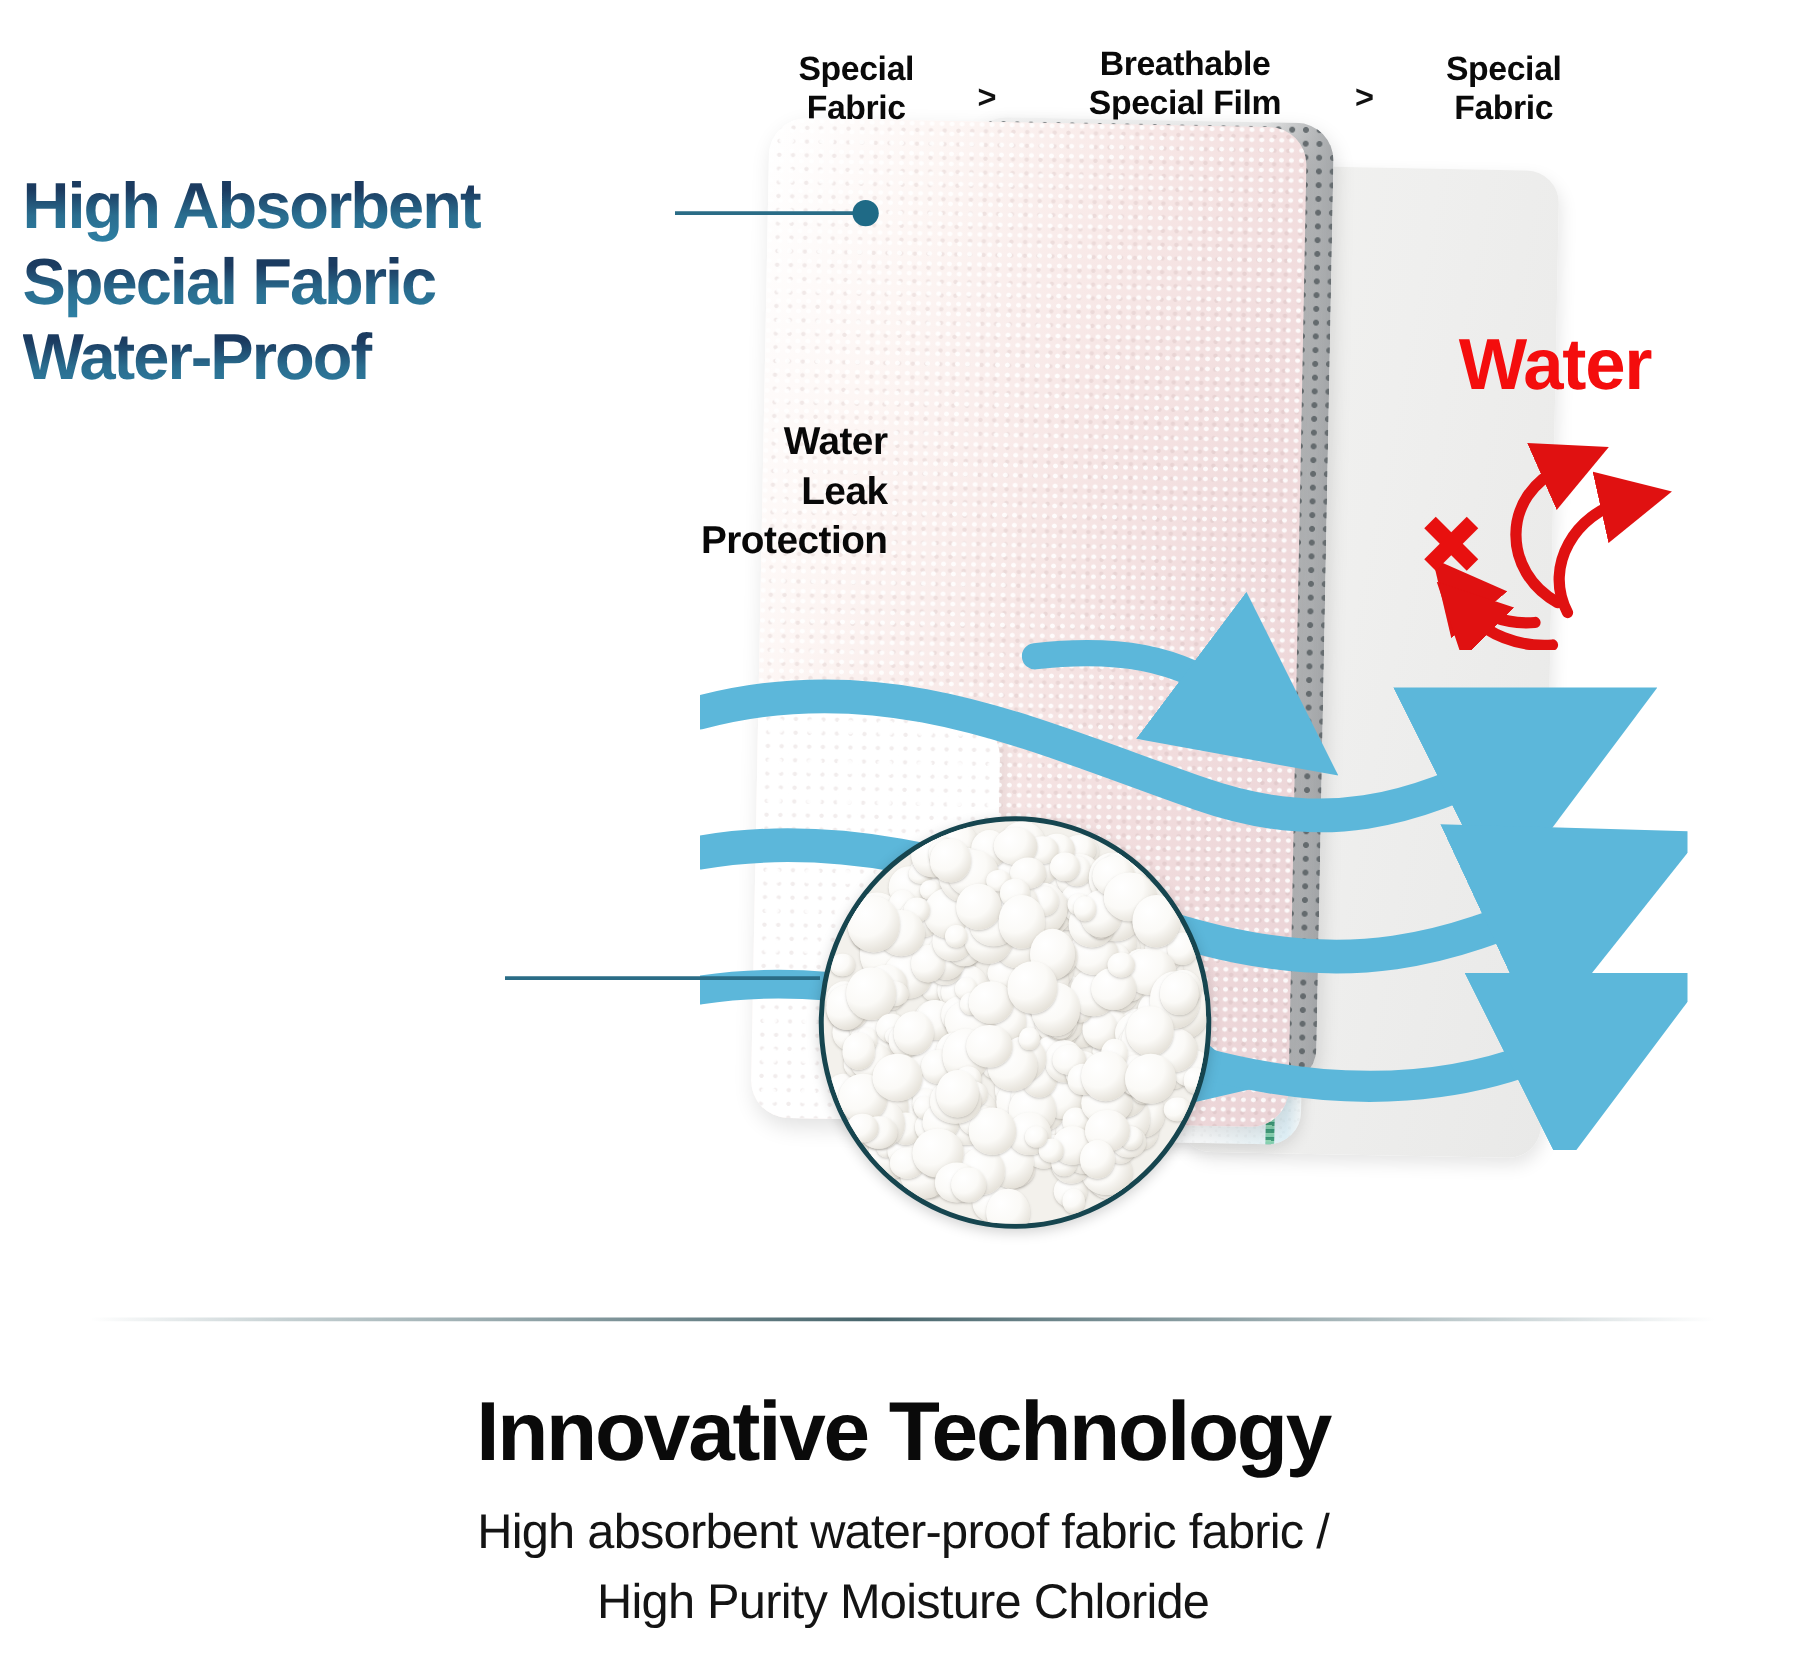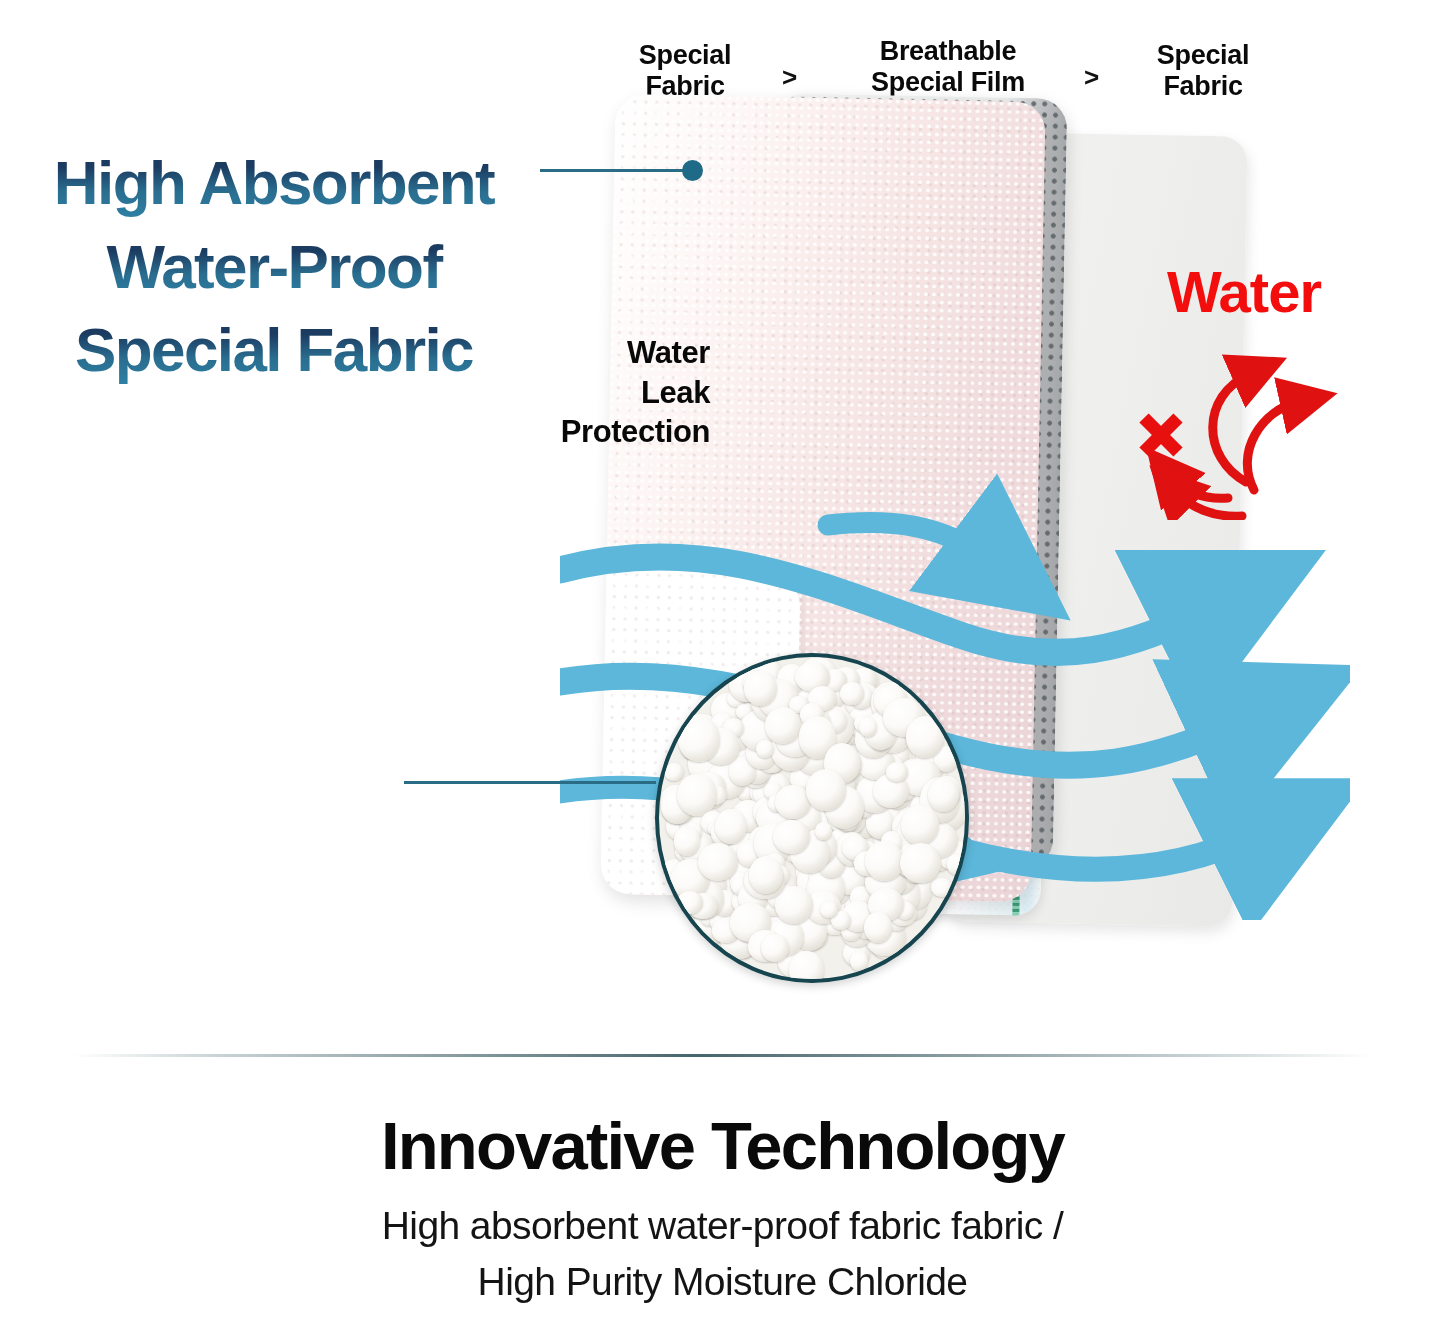--- a/index.html
+++ b/index.html
@@ -117,24 +117,24 @@
     text-shadow:0 1px 0 rgba(255,255,255,.6);
   }
   .lbl-water{
     position:absolute;left:1167px;top:258px;
     font-weight:bold;font-size:58px;color:#f40d0d;letter-spacing:-1px;
   }
 
   
   .callout{position:absolute;}
   .callout h2{
-    margin:16px;font-weight:bold;letter-spacing:-1.6px;line-height:1.09;
-    font-size:62px;
+    margin:4px;font-weight:bold;letter-spacing:-1.6px;line-height:1.09;
+    font-size:52px;
     background:linear-gradient(180deg,#1b3b60 0%,#1b3b60 26%,#2a6d8f 62%,#2d80a4 100%);
-    -webkit-background-clip:text;background-clip:text;color:transparent;text-align:center;
+    -webkit-background-clip:text;background-clip:text;color:transparent;
     -webkit-text-fill-color:transparent;
   }
   #c1{left:14px;top:133px;width:520px;}
   #c2{left:14px;top:741px;width:560px;}
 
   .leader{position:absolute;height:3px;background:#2a6c86;}
   #leader1{left:540px;top:169px;width:152px;}
   #leader2{left:404px;top:781px;width:252px;}
   .leader-dot{
     position:absolute;width:21px;height:21px;border-radius:50%;
@@ -601,22 +601,22 @@
       <i style="width: 18.5032px; height: 20.9637px; left: 287.506px; top: 197.228px;"></i>
       <i style="width: 41.89px; height: 45.1925px; left: 19.3396px; top: 60.0024px;"></i>
       <i style="width: 41.3807px; height: 40.4227px; left: 240.816px; top: 185.627px;"></i>
       <i style="width: 32.4435px; height: 35.1386px; left: 85.3969px; top: 13.6241px;"></i>
       <i style="width: 36.0962px; height: 41.1082px; left: 165.127px; top: 85.9573px;"></i>
       <i style="width: 40.6324px; height: 41.7704px; left: 146.873px; top: 112.4px;"></i>
     </div>
 
   <div class="callout" id="c1">
     <h2>High Absorbent</h2>
+    <h2>Special Fabric</h2>
     <h2>Water-Proof</h2>
-    <h2>Special Fabric</h2>
   </div>
   <div class="leader" id="leader1"></div>
   <div class="leader-dot"></div>
 
   <div class="callout" id="c2">
   </div>
   <div class="leader" id="leader2"></div>
 
   <div class="divider"></div>
   <div class="bottom">

